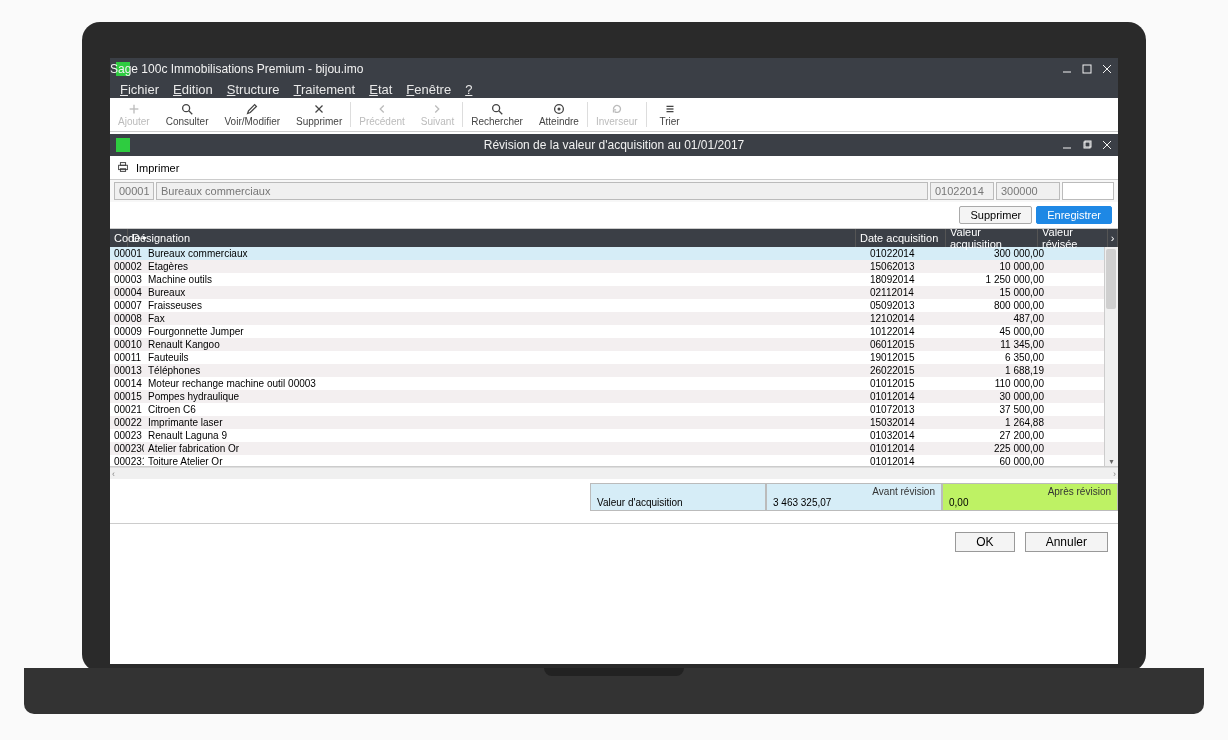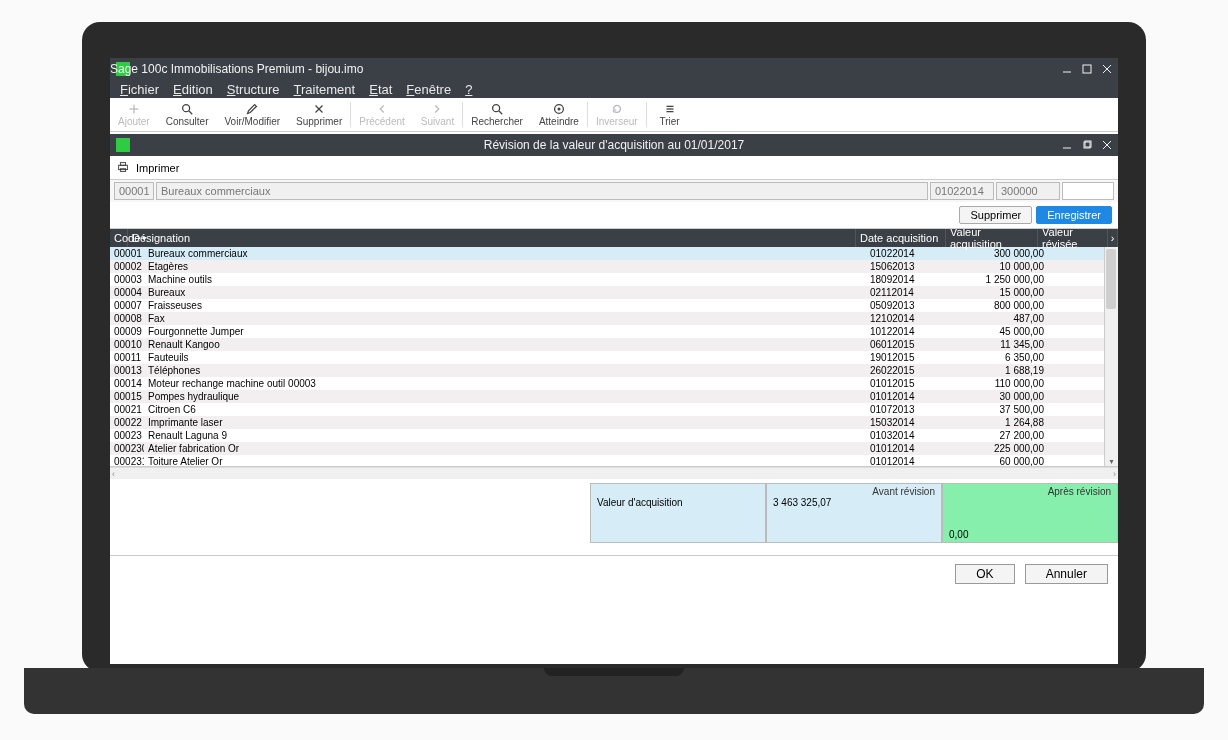--- a/index.html
+++ b/index.html
@@ -57,21 +57,21 @@
   
   .scroll-stub{ position:absolute; right:0; top:18px; bottom:0; width:14px; background:#f0f0f0; border-left:1px solid #ccc;}
   .scroll-thumb{ position:absolute; right:2px; width:10px; top:2px; height:60px; background:#cfcfcf; border-radius:2px;}
 
   .hscroll-bar { height:12px; background:#f0f0f0; border-top:1px solid #ddd; display:flex; align-items:center; font-size:9px; color:#888; padding:0 2px;}
   .hscroll-bar .l{width:10px;}.hscroll-bar .r{margin-left:auto;width:10px;text-align:right;}
 
   .summary-row { display:flex; margin-top:4px;}
   .summary-row .spacer{ flex:0 0 480px;}
   .summary-cell{ flex:1; border:1px solid #bbb; background:#d6edf7; padding:2px 6px; display:flex; flex-direction:column; font-size:10px;}
-  .summary-cell.white{ background:#86efac;gap:32px;}
+  .summary-cell.white{ background:#bef264;}
   .summary-cell .top{ text-align:right; color:#333;}
   .summary-cell .bot{ text-align:left; font-weight:500;}
   .summary-cell.label .bot{ text-align:left;}
 
   .dialog-buttons{ display:flex; justify-content:flex-end; gap:10px; padding:8px 10px; border-top:1px solid #ccc; margin-top:12px;}
   .dlg-btn{ border:1px solid #999; background:#f4f4f4; padding:2px 20px; font-size:12px; cursor:pointer;}
 </style>
 </head>
 <body>
 

